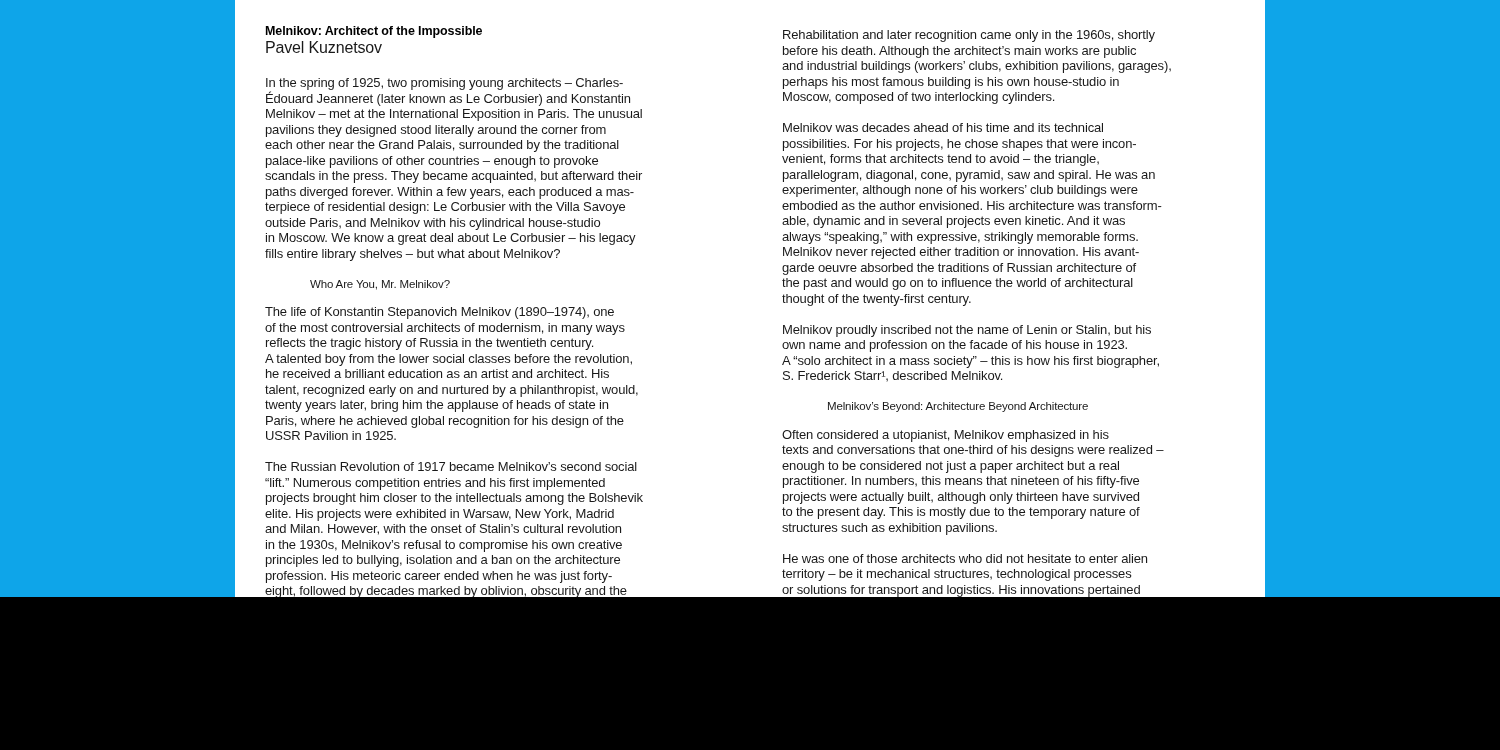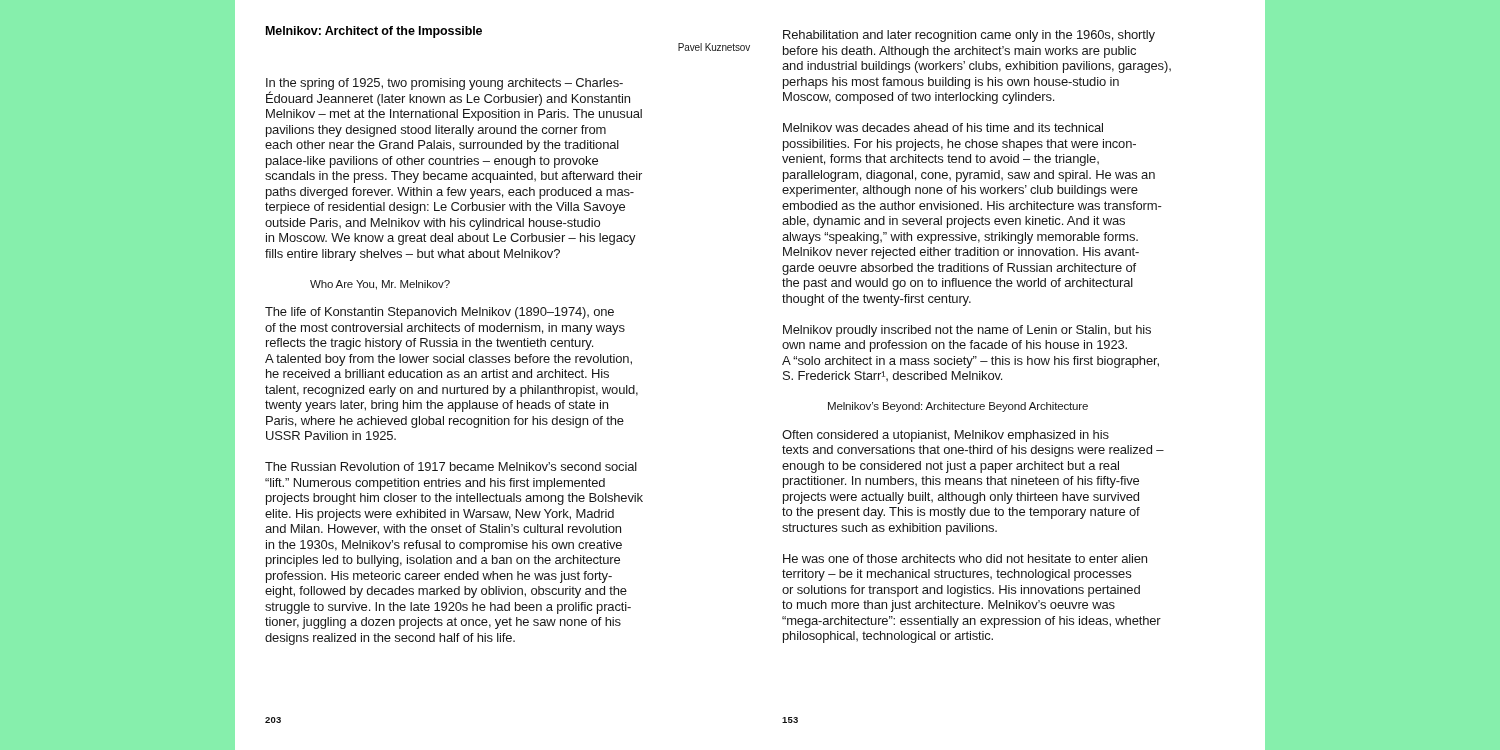--- a/index.html
+++ b/index.html
@@ -2,22 +2,22 @@
 <html><head>
 <meta charset="utf-8">
 <style>
   html, body {
     margin: 0;
     padding: 0;
     background: #000000;
   }
   .viewport {
     width: 1500px;
-    height: 750px;
-    background: #86efac;
+    height: 597px;
+    background: #0ea5e9;
     position: relative;
     overflow: hidden;
     font-family: "Liberation Sans", "DejaVu Sans", sans-serif;
   }
   .spread {
     position: absolute;
     left: 235px;
     top: 0;
     width: 1030px;
     height: 750px;
@@ -35,26 +35,25 @@
   .page.right { padding: 27px 0 0 32px; }
 
   .article-title {
     font-size: 12.5px;
     font-weight: 700;
     line-height: 15.5px;
     letter-spacing: -0.1px;
     color: #000000;
   }
   .byline {
-    font-size: 10px;
+    font-size: 16px;
     font-weight: 400;
     line-height: 15.5px;
     letter-spacing: -0.15px;
     margin-bottom: 20px;
-    text-align: right;
   }
   .para {
     font-size: 13px;
     font-weight: 400;
     line-height: 15.5px;
     letter-spacing: -0.15px;
     white-space: pre-line;
     margin: 0 0 15.5px 0;
     width: 440px;
   }

